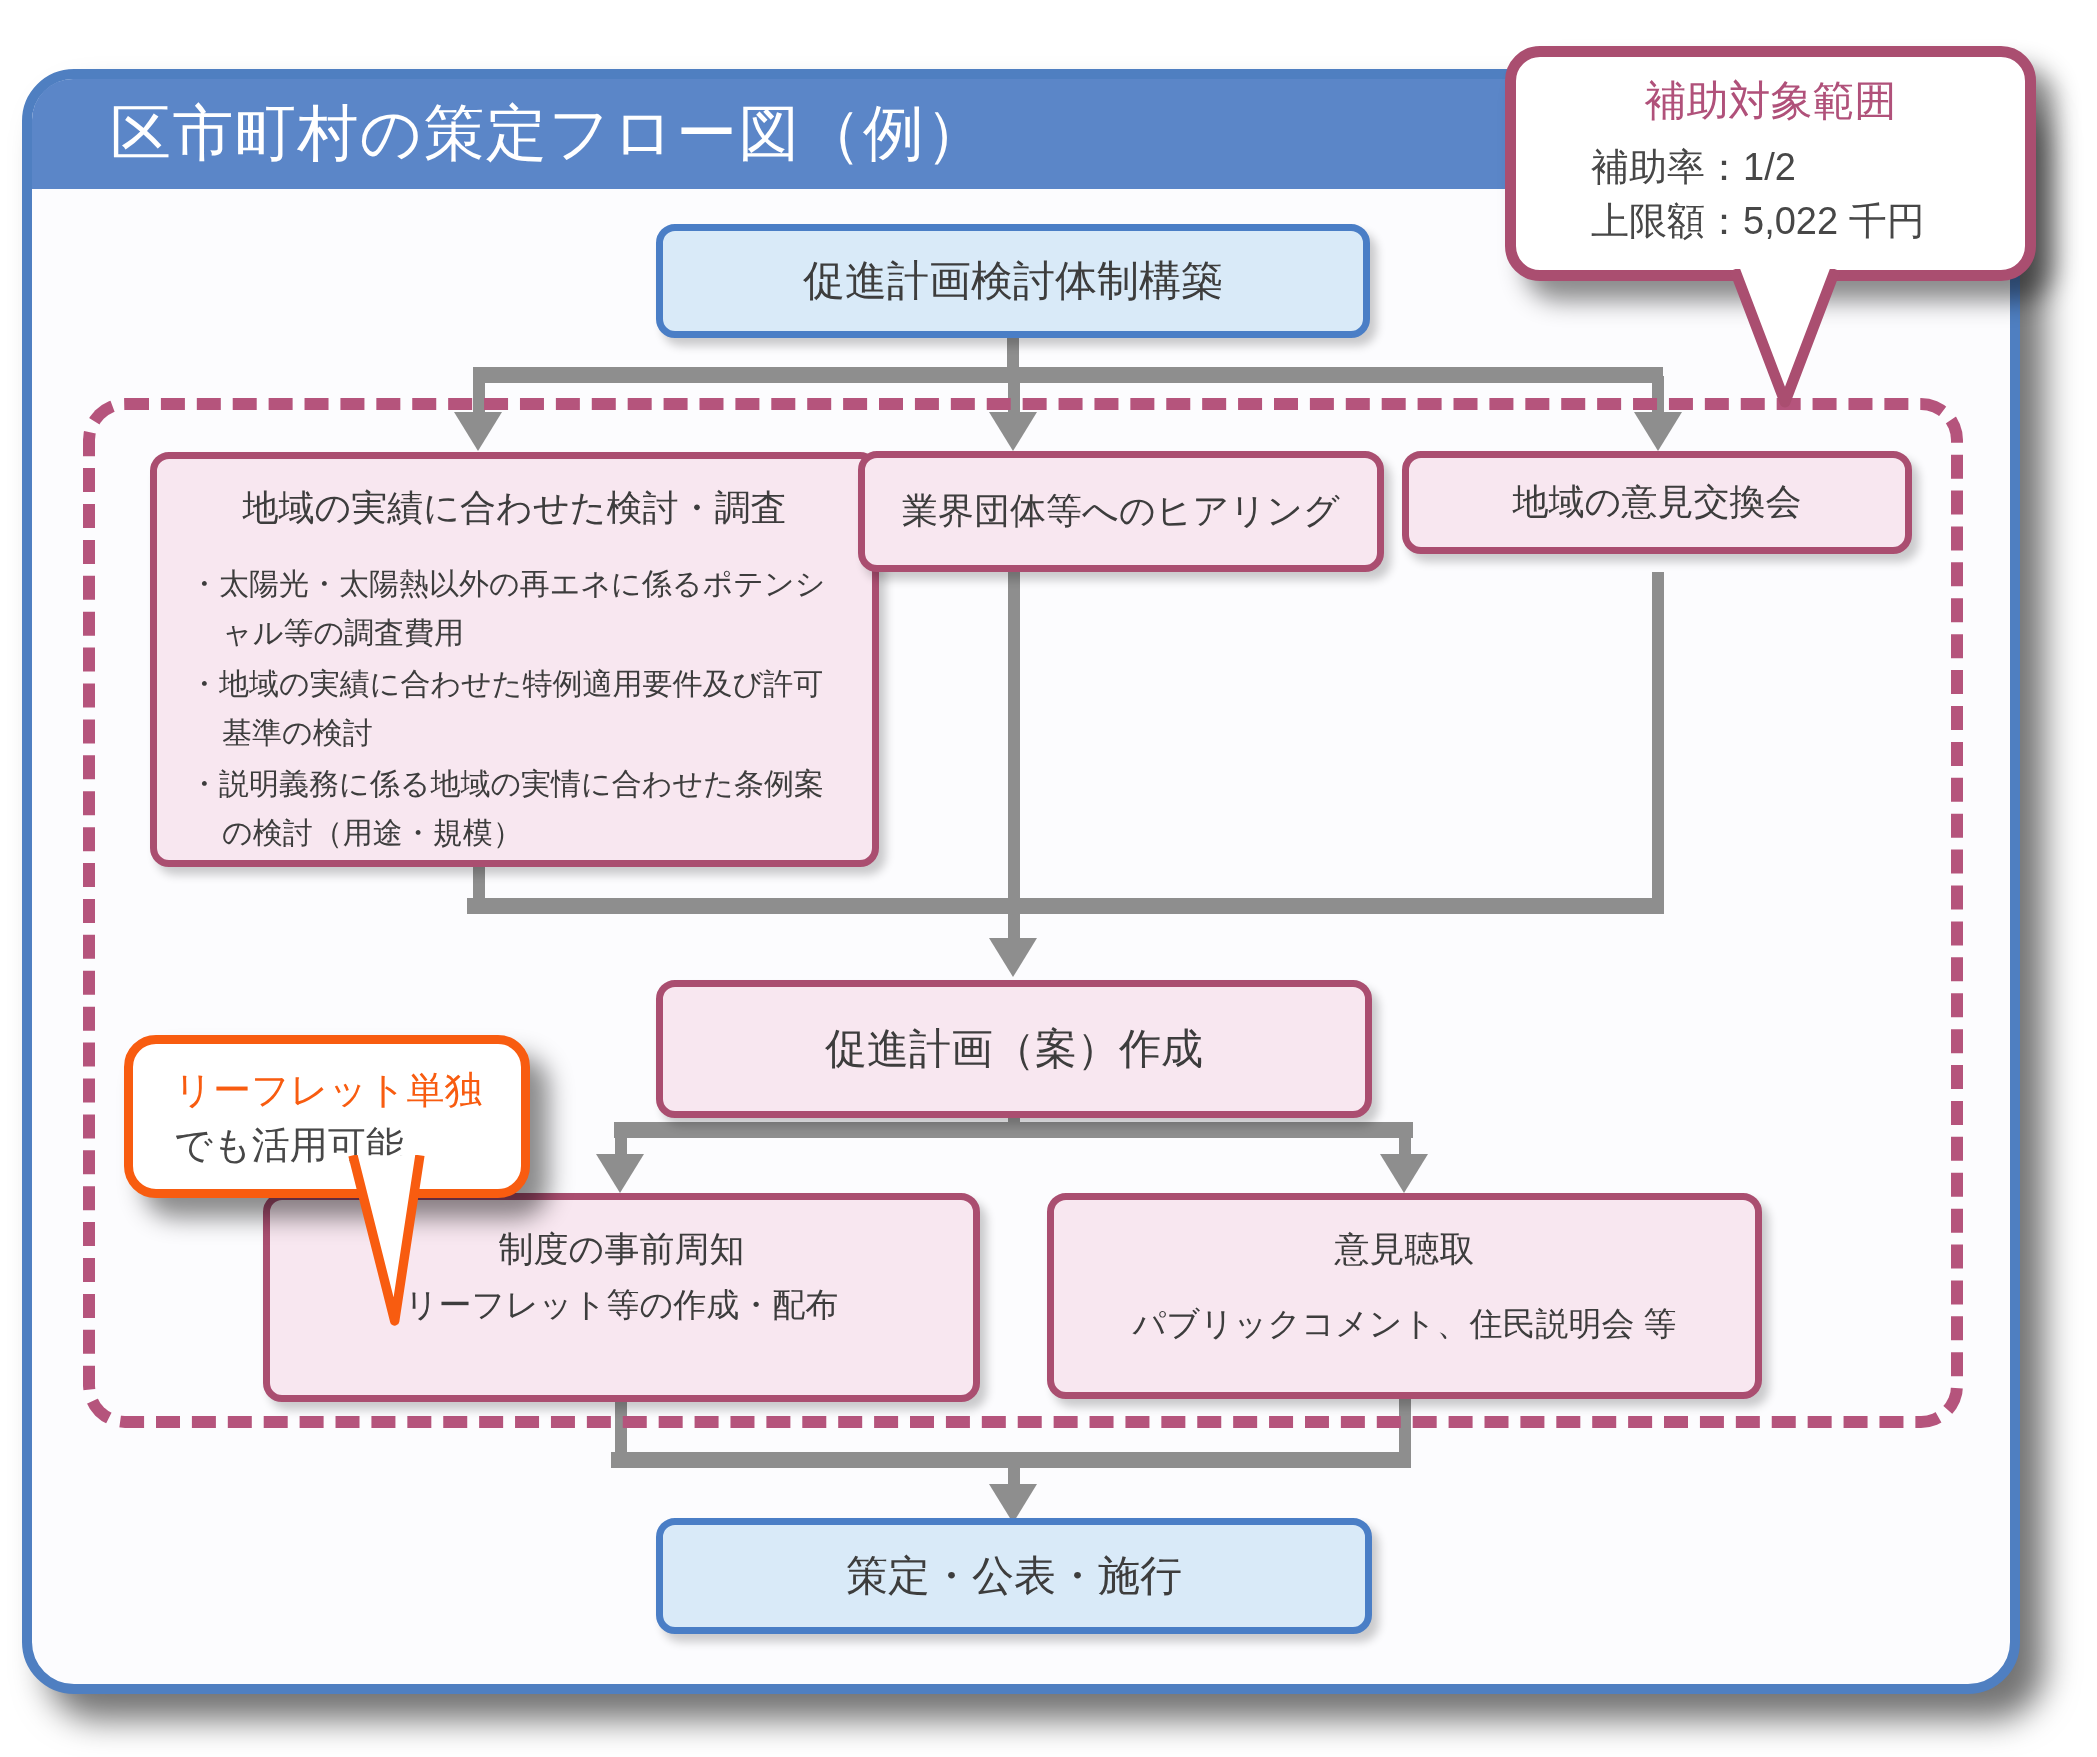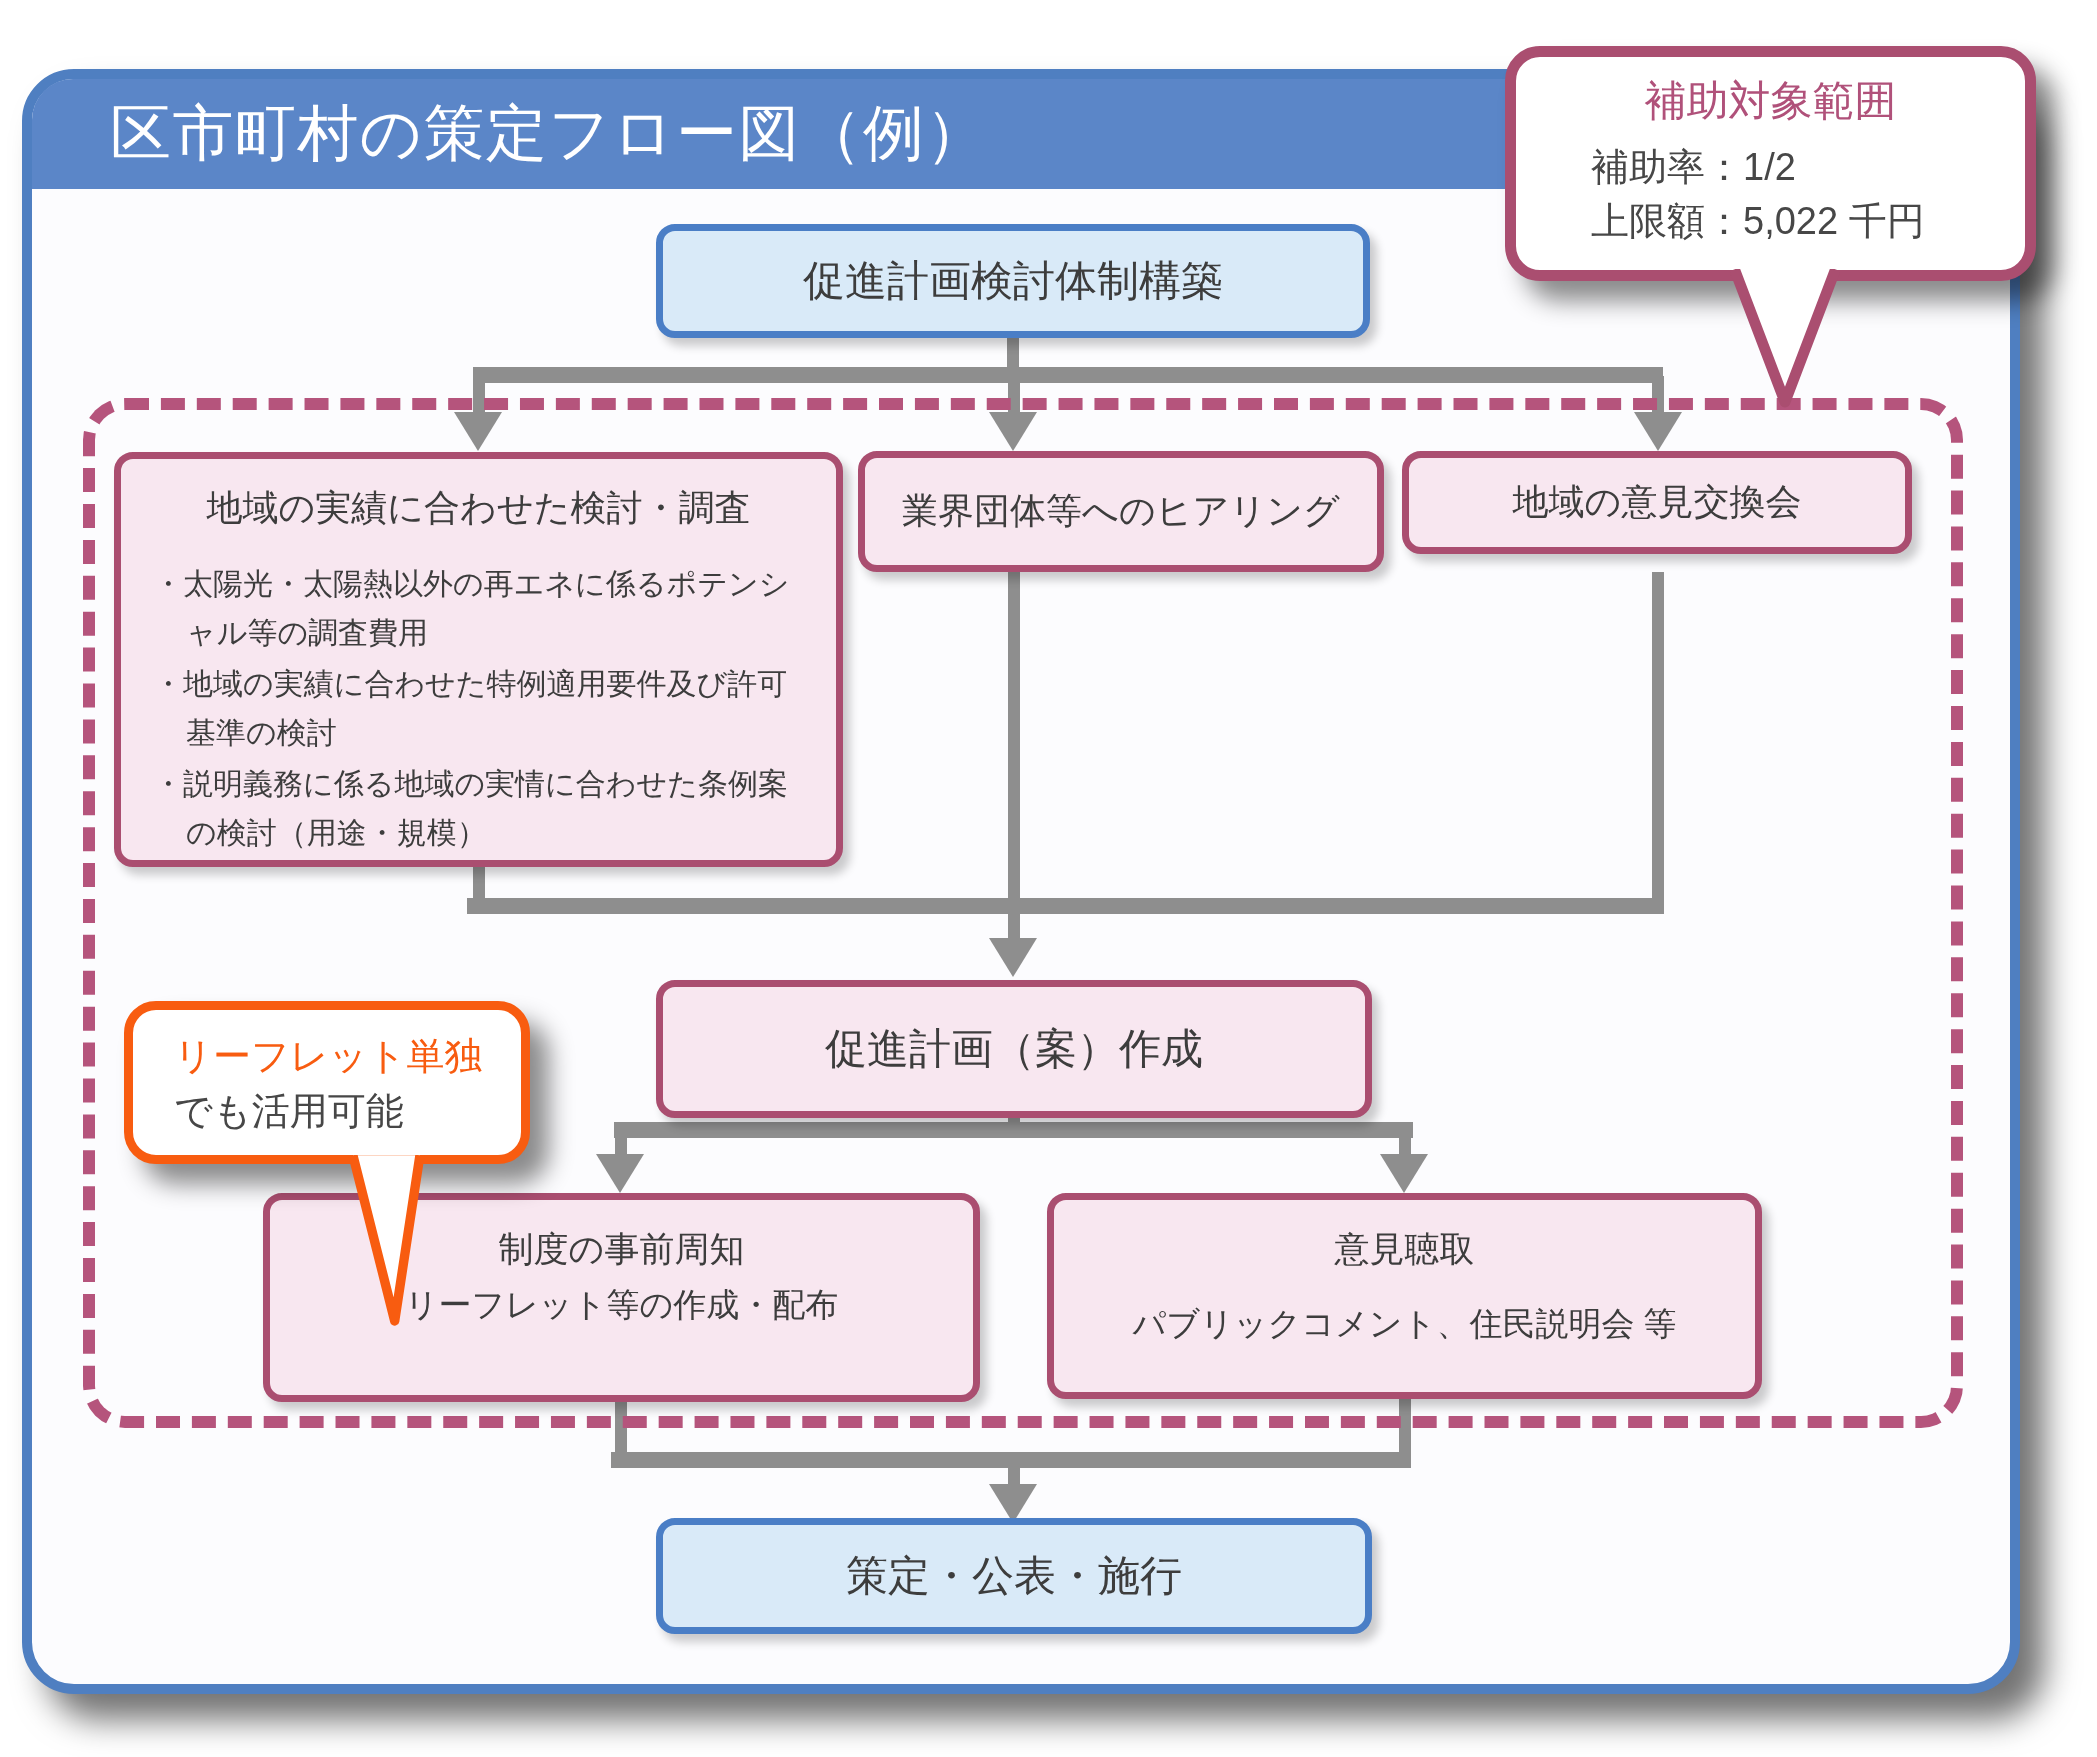--- a/index.html
+++ b/index.html
@@ -54,21 +54,21 @@
     display:flex;flex-direction:column;align-items:center;justify-content:center;
     text-align:center;
     box-shadow:6.5px 8px 10px rgba(0,0,0,0.20);
   }
   .bluebox{background:#d9eaf8;border:7.2px solid #4a7ec6;border-radius:19px;}
   .pinkbox{background:#f8e7f0;border:7.2px solid #aa4e70;border-radius:19px;}
   .node-big{font-size:42px;font-weight:500;}
   .node-mid{font-size:36px;font-weight:500;}
   
   .detailbox{justify-content:flex-start;align-items:stretch;text-align:left;
-    padding:24.6px 32px 14.5px 32px;}
+    padding:24.6px 32px 14.5px 32px;margin-left:36px;}
   .detailbox .d-head{font-size:36px;font-weight:500;text-align:center;margin-bottom:27.5px;}
   .detailbox ul{list-style:none;margin:0;padding:0;}
   .detailbox li{
     font-size:30px;line-height:1.62;
     padding-left:1.1em;text-indent:-1.1em;
     margin-bottom:2.9px;
   }
   
   .stackbox{justify-content:flex-start;padding-top:22px;}
   .stackbox .l1{font-size:35px;font-weight:500;line-height:1.55;}
@@ -83,21 +83,21 @@
     border:11px solid #aa4e70;border-radius:35px;
     padding:16px 0 0 0;
   }
   .callout-subsidy .c-title{
     text-align:center;font-size:42px;font-weight:500;color:#b0517a;margin-bottom:11.6px;
   }
   .callout-subsidy .c-line{
     font-size:38px;color:#474747;padding-left:75px;line-height:1.42;
   }
   .callout-leaflet{
-    left:124px;top:1001px;width:406px;height:163px;
+    left:124px;top:1035px;width:406px;height:163px;
     border:9.4px solid #f85c10;border-radius:32px;
     padding:19px 4px 0 41px;
   }
   .callout-leaflet .c1{font-size:38px;font-weight:500;color:#f85c10;line-height:1.45;}
   .callout-leaflet .c2{font-size:38px;color:#474747;line-height:1.45;}
   .tail{position:absolute;z-index:7;}
 </style>
 </head>
 <body>
 

